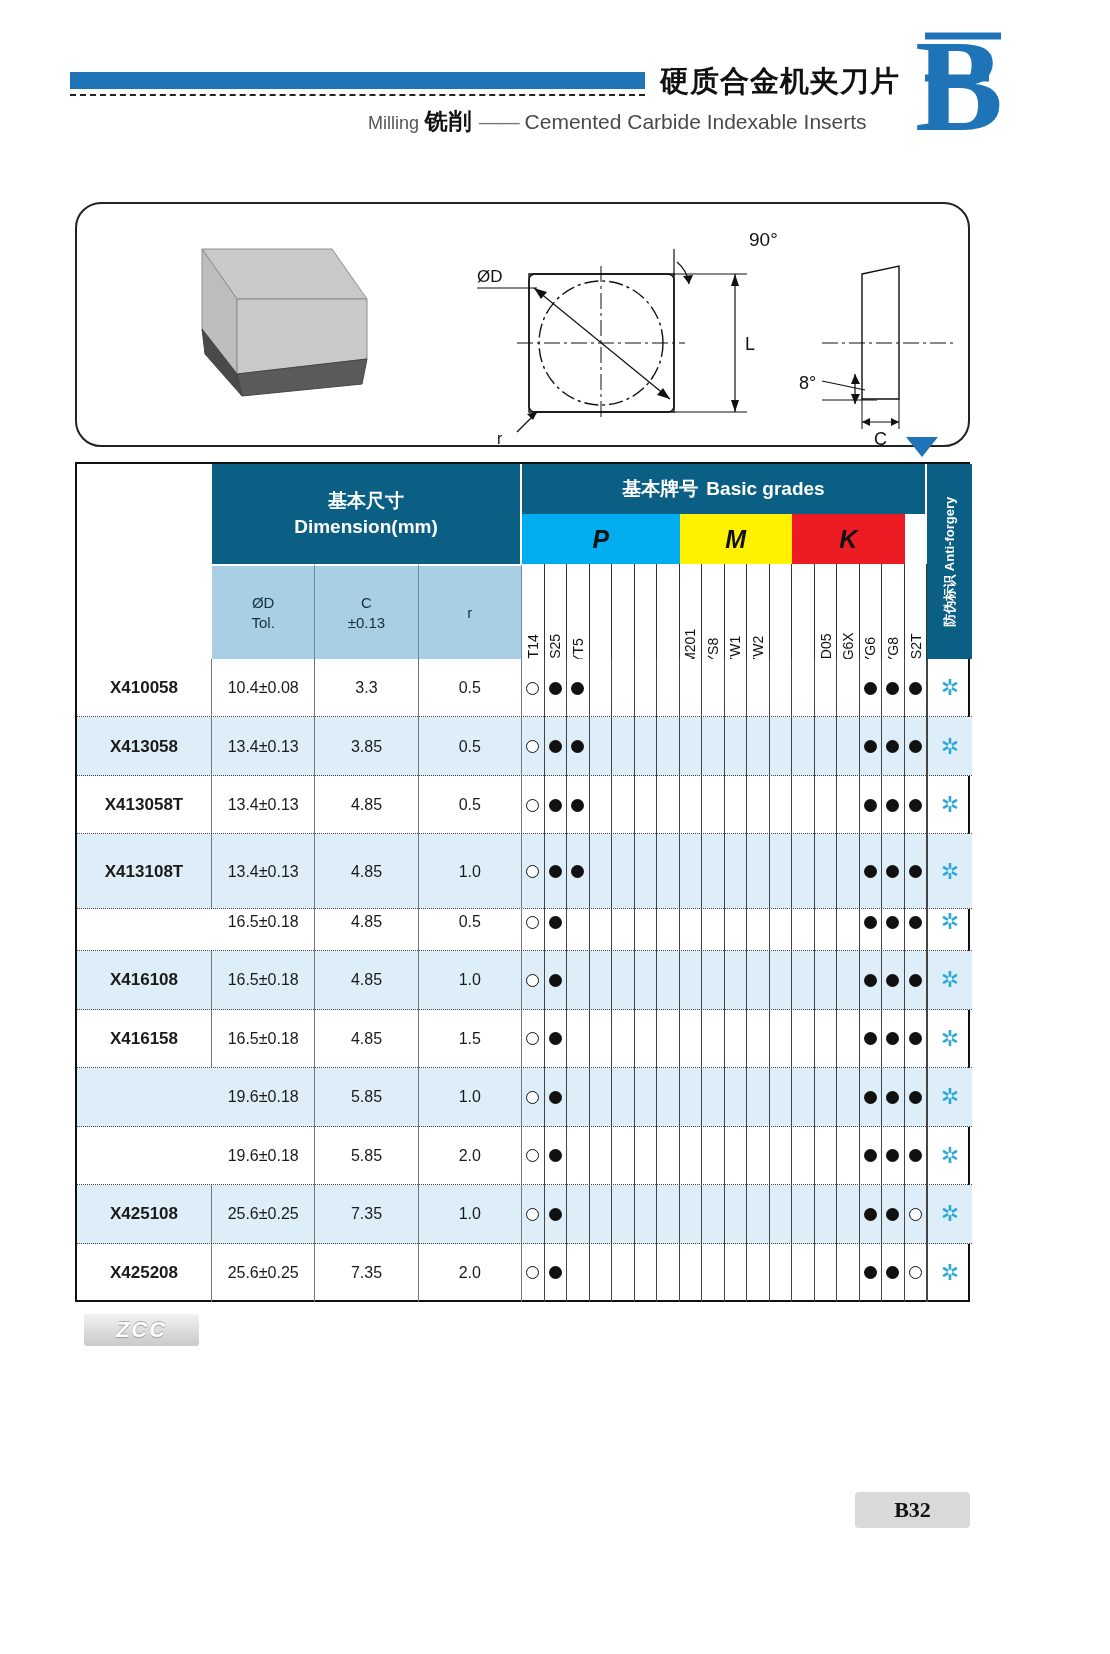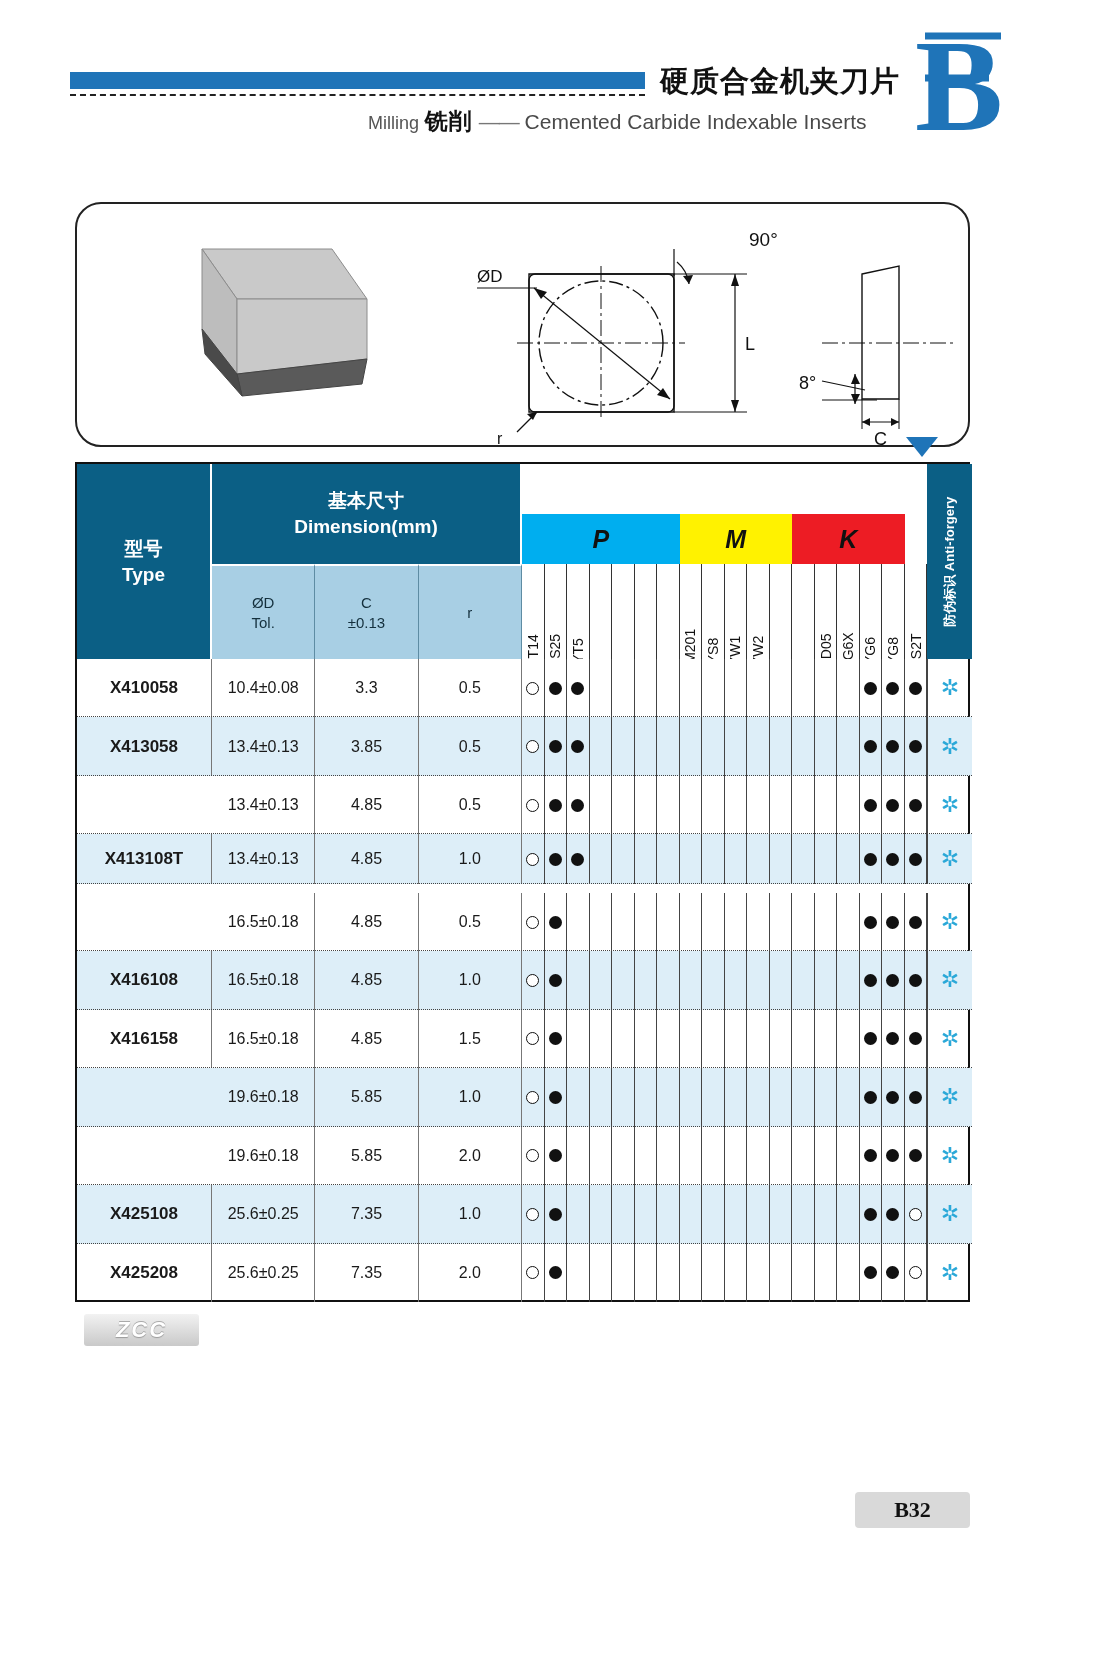--- a/index.html
+++ b/index.html
@@ -251,44 +251,45 @@
       <polygon points="822,218 814,214 814,222" fill="#111" stroke="none"></polygon>
     </g>
     <text x="722" y="185" font-size="18" fill="#111" font-family="Liberation Sans, sans-serif">8°</text>
     <text x="797" y="241" font-size="18" fill="#111" font-family="Liberation Sans, sans-serif">C</text>
   </svg>
 </div>
 <div id="arrow-down"></div>
 
 <div id="table">
 
-  <div id="cell-type" class="hdr-dark">
-    <span>型号</span>
-    <span>Type</span>
-  </div>
 
   <div id="cell-dim" class="hdr-dark">
     <span>基本尺寸</span>
     <span>Dimension(mm)</span>
   </div>
 
   <div id="dimsubs">
       <div class="dimsub hdr-lblue" style="left: 135px; width: 103.333px;">
         <span>ØD</span>
         <span>Tol.</span>
       </div>
       <div class="dimsub hdr-lblue" style="left: 238.333px; width: 103.333px;">
         <span>C</span>
         <span>±0.13</span>
       </div>
       <div class="dimsub hdr-lblue" style="left: 341.667px; width: 103.333px;">
         <span>r</span>
       </div>
     </div>
 
+  <div id="cell-grades" class="hdr-dark">
+    <span>基本牌号</span>
+    <span style="width:8px"></span>
+    <span>Basic grades</span>
+  </div>
 
   <div id="pmk-bands">
       <div class="pmk" style="left: 445px; width: 157.5px; background: rgb(0, 174, 239); color: rgb(17, 17, 17);">
         <span>P</span>
       </div>
       <div class="pmk" style="left: 602.5px; width: 112.5px; background: rgb(255, 242, 0); color: rgb(17, 17, 17);">
         <span>M</span>
       </div>
       <div class="pmk" style="left: 715px; width: 112.5px; background: rgb(237, 28, 36); color: rgb(17, 17, 17);">
         <span>K</span>
@@ -427,20 +428,21 @@
         </div>
         <div class="c-grade" style="left: 805px; width: 22.5px;">
           <div class="dot-filled"></div>
         </div>
         <div class="c-grade" style="left: 827.5px; width: 22.5px;">
           <div class="dot-filled"></div>
         </div>
         <div class="c-anti">✲</div>
       </div>
       <div class="row dashline" style="top: 116.909px; height: 58.4545px;">
+        <div class="c-type">X413058T</div>
         <div class="c-dim" style="left: 135px; width: 103.333px;">13.4±0.13</div>
         <div class="c-dim" style="left: 238.333px; width: 103.333px;">4.85</div>
         <div class="c-dim" style="left: 341.667px; width: 103.333px;">0.5</div>
         <div class="c-grade" style="left: 445px; width: 22.5px;">
           <div class="dot-open"></div>
         </div>
         <div class="c-grade" style="left: 467.5px; width: 22.5px;">
           <div class="dot-filled"></div>
         </div>
         <div class="c-grade" style="left: 490px; width: 22.5px;">
@@ -462,21 +464,21 @@
           <div class="dot-filled"></div>
         </div>
         <div class="c-grade" style="left: 805px; width: 22.5px;">
           <div class="dot-filled"></div>
         </div>
         <div class="c-grade" style="left: 827.5px; width: 22.5px;">
           <div class="dot-filled"></div>
         </div>
         <div class="c-anti">✲</div>
       </div>
-      <div class="row alt dashline" style="top: 175.364px; height: 50px;">
+      <div class="row alt dashline" style="top: 175.364px; height: 75px;">
         <div class="c-type">X413108T</div>
         <div class="c-dim" style="left: 135px; width: 103.333px;">13.4±0.13</div>
         <div class="c-dim" style="left: 238.333px; width: 103.333px;">4.85</div>
         <div class="c-dim" style="left: 341.667px; width: 103.333px;">1.0</div>
         <div class="c-grade" style="left: 445px; width: 22.5px;">
           <div class="dot-open"></div>
         </div>
         <div class="c-grade" style="left: 467.5px; width: 22.5px;">
           <div class="dot-filled"></div>
         </div>

